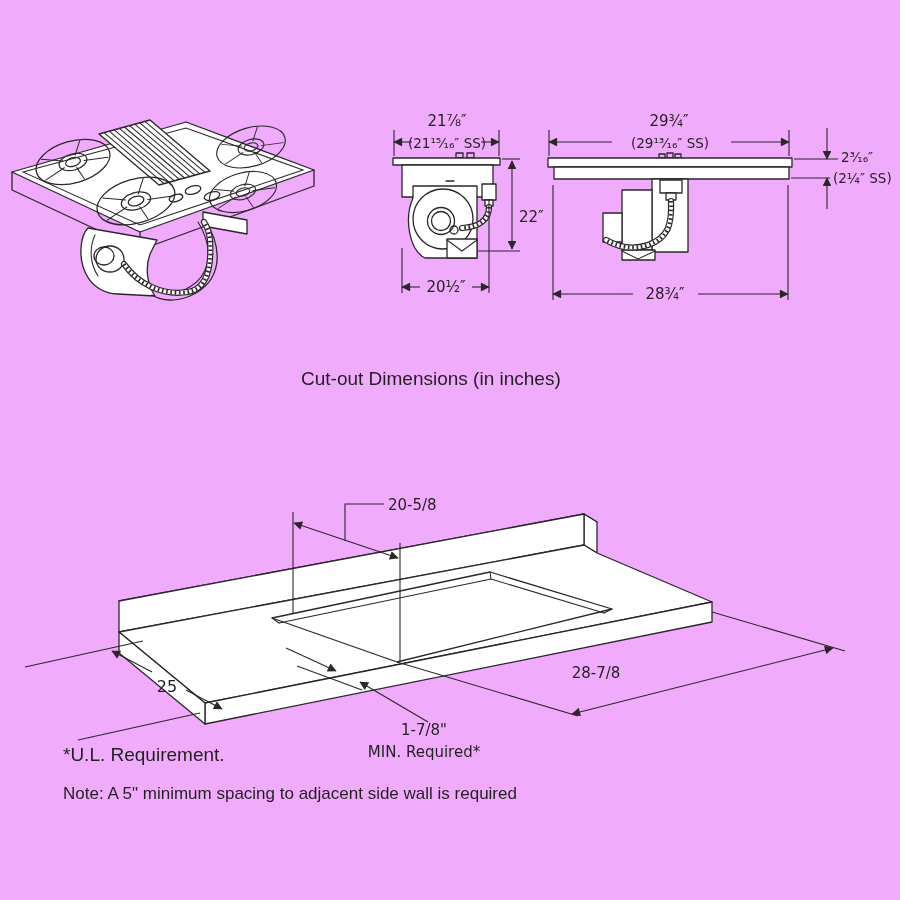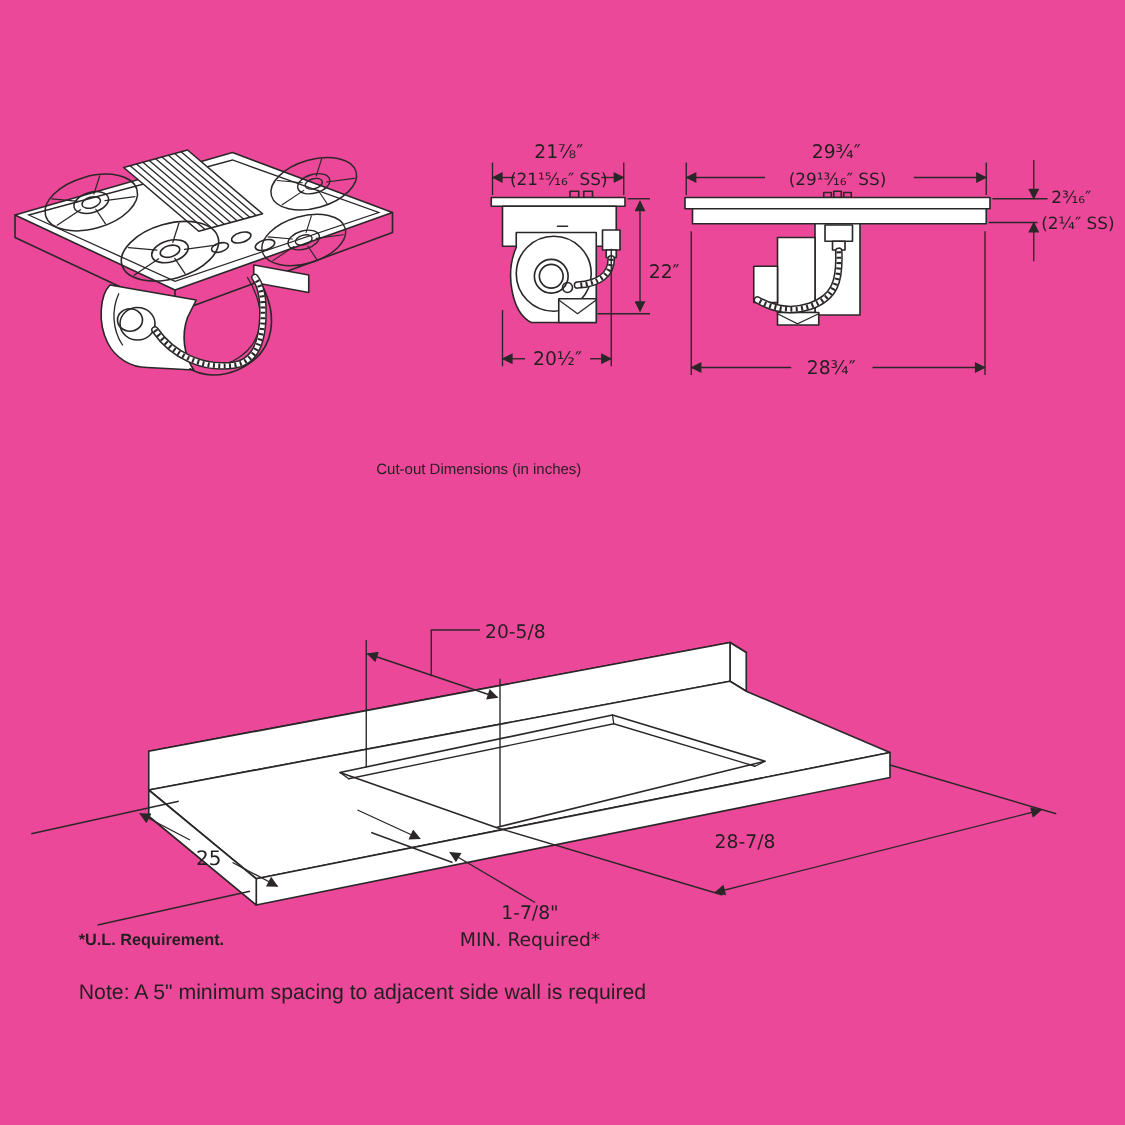--- a/index.html
+++ b/index.html
@@ -1,31 +1,31 @@
 <!DOCTYPE html>
 <html><head>
 <meta charset="utf-8">
 <style>
   html,body{margin:0;padding:0;background:#ffffff;}
-  .canvas{position:relative;width:900px;height:900px;background:#ec4899;overflow:hidden;
+  .canvas{position:relative;width:900px;height:900px;background:#f0abfc;overflow:hidden;
           font-family:"Liberation Sans",sans-serif;color:#231f20;}
   svg{position:absolute;left:0;top:0;}
   .ln{fill:none;stroke:#2b2728;stroke-width:1.3;stroke-linejoin:round;stroke-linecap:round;}
   .lnw{fill:#ffffff;stroke:#2b2728;stroke-width:1.3;stroke-linejoin:round;}
   .thin{fill:none;stroke:#2b2728;stroke-width:1.05;stroke-linecap:round;}
   .dimln{fill:none;stroke:#2b2728;stroke-width:1.1;}
   .tube-outer{fill:none;stroke:#2b2728;stroke-width:6.2;stroke-linecap:round;}
   .tube-core{fill:none;stroke:#ffffff;stroke-width:3.8;stroke-linecap:round;}
   .tube-hatch{fill:none;stroke:#2b2728;stroke-width:3.8;stroke-dasharray:1.6 2.7;}
   .dim{font-family:"DejaVu Sans",sans-serif;font-size:15px;fill:#231f20;}
   .dim-sm{font-family:"DejaVu Sans",sans-serif;font-size:13.5px;fill:#231f20;}
   .dim-md{font-family:"DejaVu Sans",sans-serif;font-size:16px;fill:#231f20;}
   .htext{position:absolute;white-space:pre;}
-  .title{left:301px;top:368px;font-size:12px;}
-  .ulreq{left:63px;top:744px;font-size:13px;font-weight:bold;}
+  .title{left:301px;top:368px;font-size:19px;}
+  .ulreq{left:63px;top:744px;font-size:19px;}
   .note{left:63px;top:784px;font-size:17px;}
   .footer{left:17px;top:869px;font-size:16px;letter-spacing:0.5px;}
 </style>
 </head>
 <body>
 
 <div class="canvas">
 
 <svg width="900" height="900" viewBox="0 0 900 900">
   <defs>

